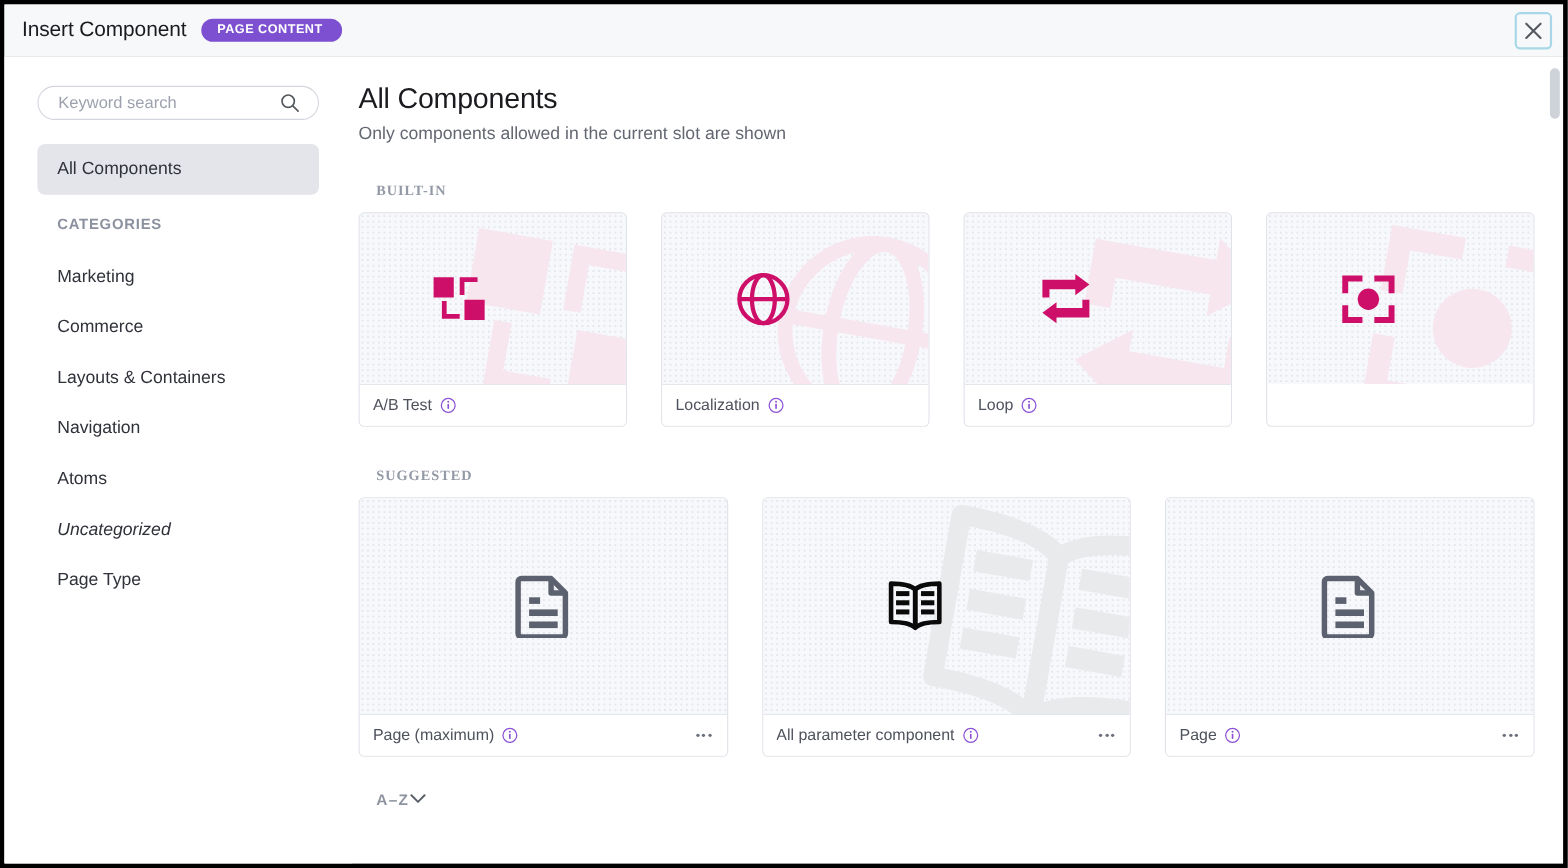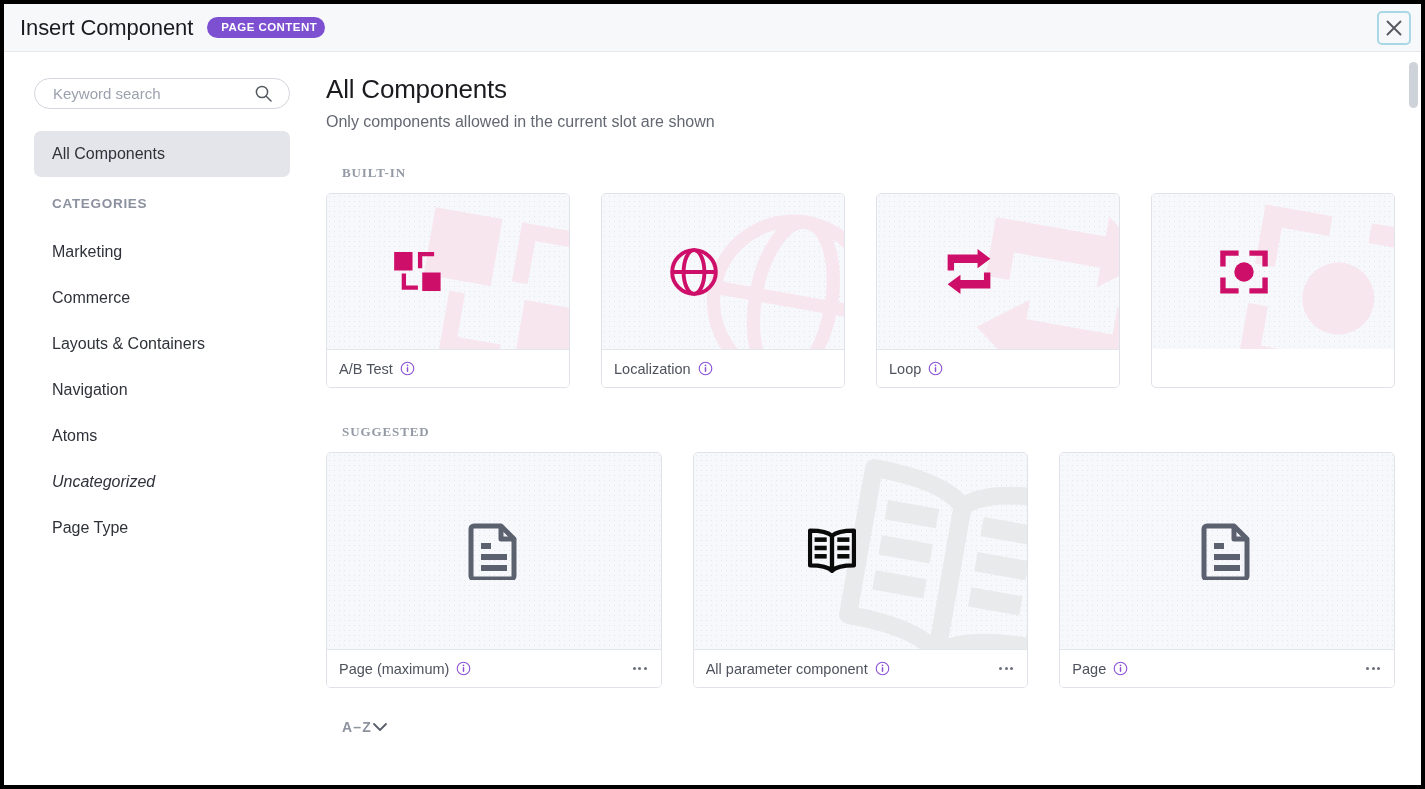--- a/index.html
+++ b/index.html
@@ -27,35 +27,35 @@
     height: 48px;
     flex: 0 0 48px;
     background: #f7f8fa;
     border-bottom: 1px solid #e6e8ec;
     display: flex;
     align-items: center;
     padding: 0 10px 0 16px;
     position: relative;
   }
   .dlg-title {
-    font-size: 22px;
+    font-size: 19px;
     color: #1b1b1f;
     font-weight: 400;
     letter-spacing: -0.1px;
     white-space: nowrap;
   }
   .badge {
     margin-left: 14px;
     background: #7d4fd1;
     color: #ffffff;
     font-size: 11.5px;
     font-weight: 700;
     letter-spacing: 0.45px;
     border-radius: 999px;
-    padding: 5px 8px 5px 14px;
+    padding: 5px 18px 5px 14px;
     line-height: 1;
     white-space: nowrap;
   }
   .close-btn {
     margin-left: auto;
     width: 34px; height: 34px;
     border: 2px solid #a8d8e8;
     border-radius: 5px;
     background: transparent;
     display: flex; align-items: center; justify-content: center;

